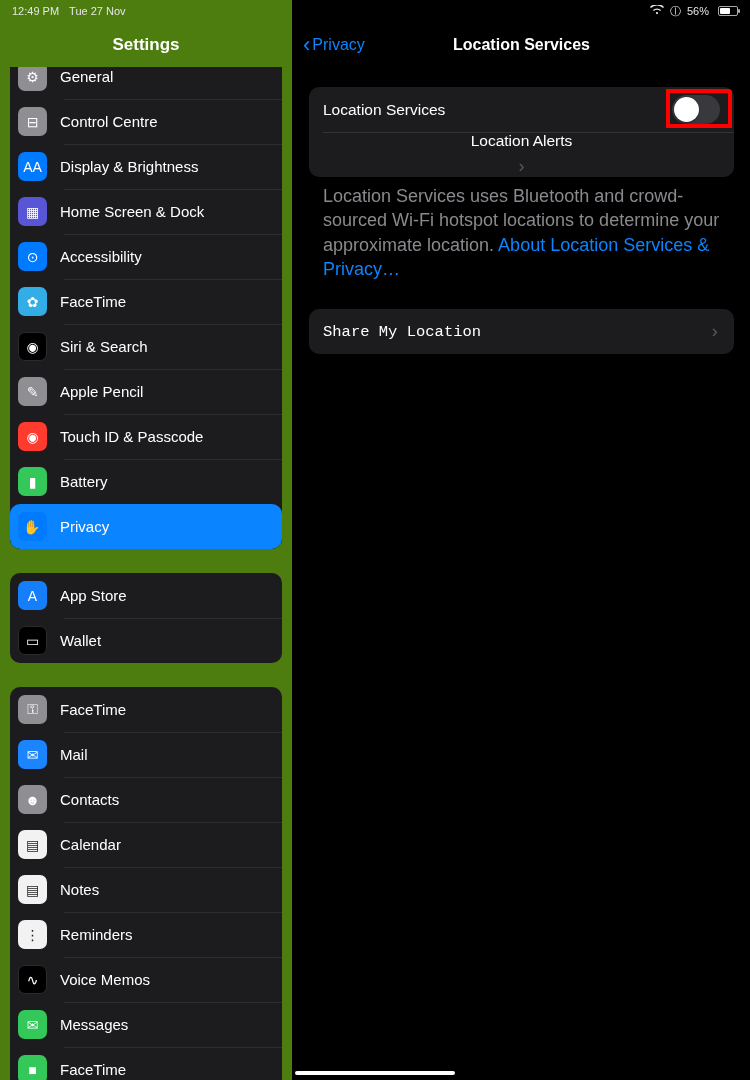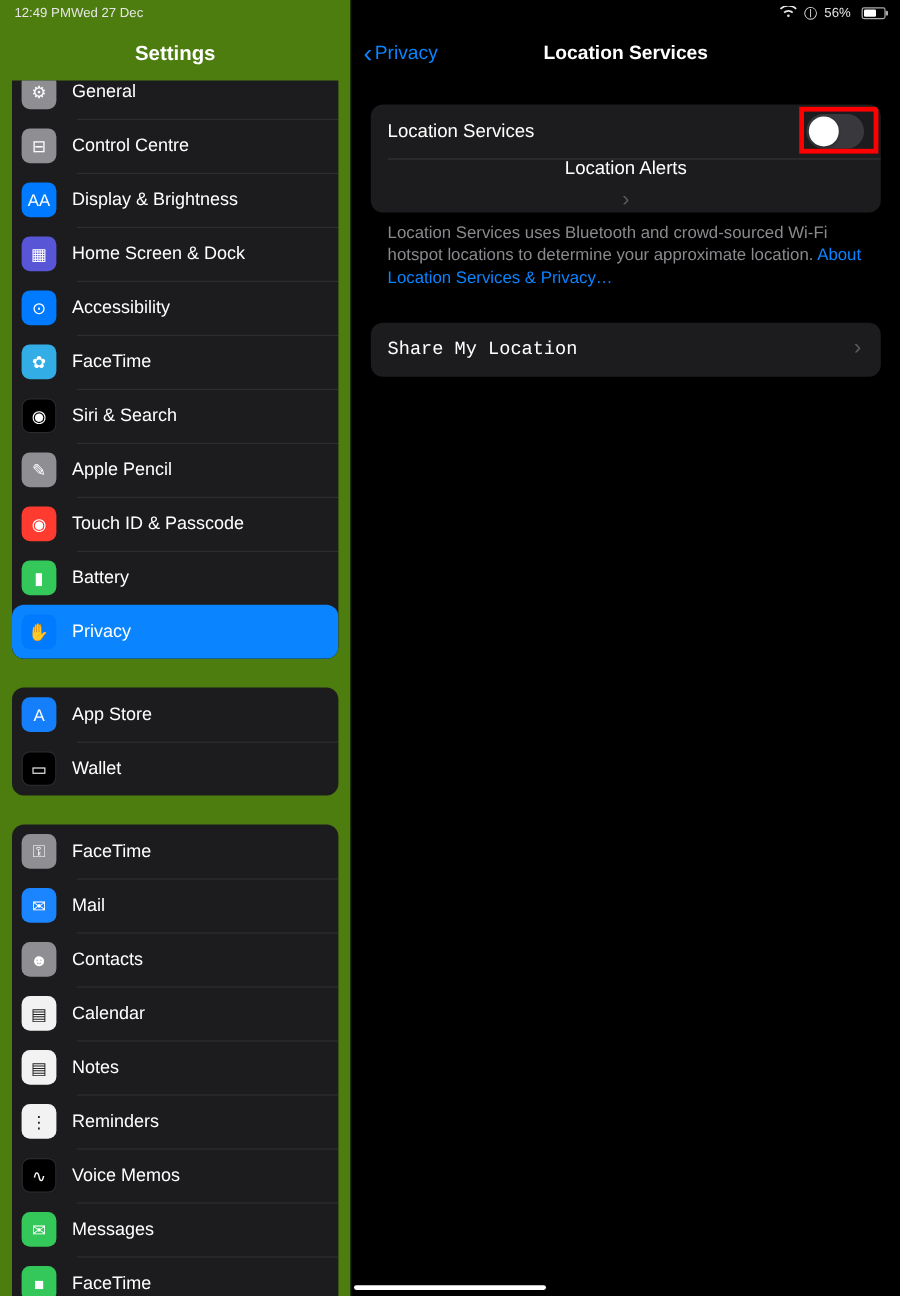--- a/index.html
+++ b/index.html
@@ -1,21 +1,21 @@
 <!DOCTYPE html>
 <html><head>
 <meta charset="utf-8">
 <style>
   * { margin: 0; padding: 0; box-sizing: border-box; -webkit-font-smoothing: antialiased; }
   html, body { width: 750px; height: 1080px; overflow: hidden; background:#000; color:#fff; font-family: -apple-system, "SF Pro Text", "Helvetica Neue", Arial, sans-serif; }
   .screen { display:flex; width:100%; height:100%; position:relative; }
 
   
   .statusbar { position:absolute; top:0; left:0; right:0; height:22px; display:flex; align-items:center; justify-content:space-between; padding:0 12px; font-size:11px; color:#e6e6e6; z-index:10; }
-  .statusbar .left { display:flex; align-items:center; }
+  .statusbar .left { display:flex; gap:10px; align-items:center; }
   .statusbar .right { display:flex; gap:6px; align-items:center; }
   .battery { display:inline-flex; align-items:center; }
   .battery-shell { width:20px; height:10px; border:1px solid #aaa; border-radius:2px; position:relative; margin-left:3px; display:inline-block; }
   .battery-shell::after { content:""; position:absolute; right:-3px; top:2px; width:2px; height:4px; background:#aaa; border-radius:1px; }
   .battery-fill { position:absolute; left:1px; top:1px; bottom:1px; width:56%; background:#fff; border-radius:1px; }
 
   
   .sidebar { width:293px; height:100%; background:#4d7c0f; padding-top:22px; display:flex; flex-direction:column; border-right:1px solid #000; }
   .sidebar-header { height:45px; display:flex; align-items:center; justify-content:center; font-size:17px; font-weight:600; color:#fff; }
   .sidebar-scroll { flex:1; overflow:hidden; padding:0 10px; }
@@ -38,21 +38,21 @@
   .back { position:absolute; left:10px; display:flex; align-items:center; color:#0a84ff; font-size:16px; cursor:pointer; }
   .back .chev { font-size:22px; line-height:1; margin-right:2px; font-weight:300; }
   .detail-title { font-size:16px; font-weight:600; color:#fff; }
   .detail-body { padding:20px 16px 0; }
   .card { background:#1c1c1e; border-radius:10px; overflow:hidden; }
   .drow { display:flex; align-items:center; height:45px; padding:0 14px; position:relative; cursor:pointer; }
   .drow:not(:first-child)::before { content:""; position:absolute; top:0; left:14px; right:0; height:1px; background:rgba(255,255,255,0.1); }
   .drow .lab { font-size:15.5px; color:#fff; }
   .drow .spacer { flex:1; }
   .chevr { color:#5a5a5e; font-size:18px; font-weight:300; }
-  .footer { font-size:14px; line-height:1.35; color:#8a8a8e; padding:7px 14px 0; }
+  .footer { font-size:18px; line-height:1.35; color:#8a8a8e; padding:7px 14px 0; }
   .footer a { color:#0a84ff; text-decoration:none; }
   .section2 { margin-top:28px; }
 
   .toggle { width:48px; height:29px; border-radius:15px; background:#39393d; position:relative; }
   .toggle .knob { position:absolute; left:2px; top:2px; width:25px; height:25px; border-radius:50%; background:#fff; box-shadow:0 1px 2px rgba(0,0,0,.4); }
   .highlight { position:absolute; border:4px solid #ff0000; pointer-events:none; }
 
   .homebar { position:absolute; bottom:5px; left:50%; transform:translateX(-50%); width:160px; height:4px; border-radius:3px; background:#fff; }
 
   
@@ -63,21 +63,21 @@
   .bg-key{background:#8e8e93;} .bg-mail{background:#1b84ff;}
 </style>
 </head>
 <body>
 
 <div class="screen">
 
   <div class="statusbar">
     <div class="left">
       <span>12:49 PM</span>
-      <span>Wed 27 Dec</span>
+      <span>Tue 27 Nov</span>
     </div>
     <div class="right">
       <span>
         <svg width="14" height="10" viewBox="0 0 14 10">
             <path d="M7 9.2a1.1 1.1 0 100-2.2 1.1 1.1 0 000 2.2zm-3.1-3.1a4.4 4.4 0 016.2 0l1-1a5.8 5.8 0 00-8.2 0l1 1zM.9 3a8.6 8.6 0 0112.2 0l1-1a10 10 0 00-14.2 0l1 1z" fill="#e6e6e6"></path>
           </svg>
       </span>
       <span style="font-size:11px;">ⓛ</span>
       <span>56%</span>
       <span class="battery">

